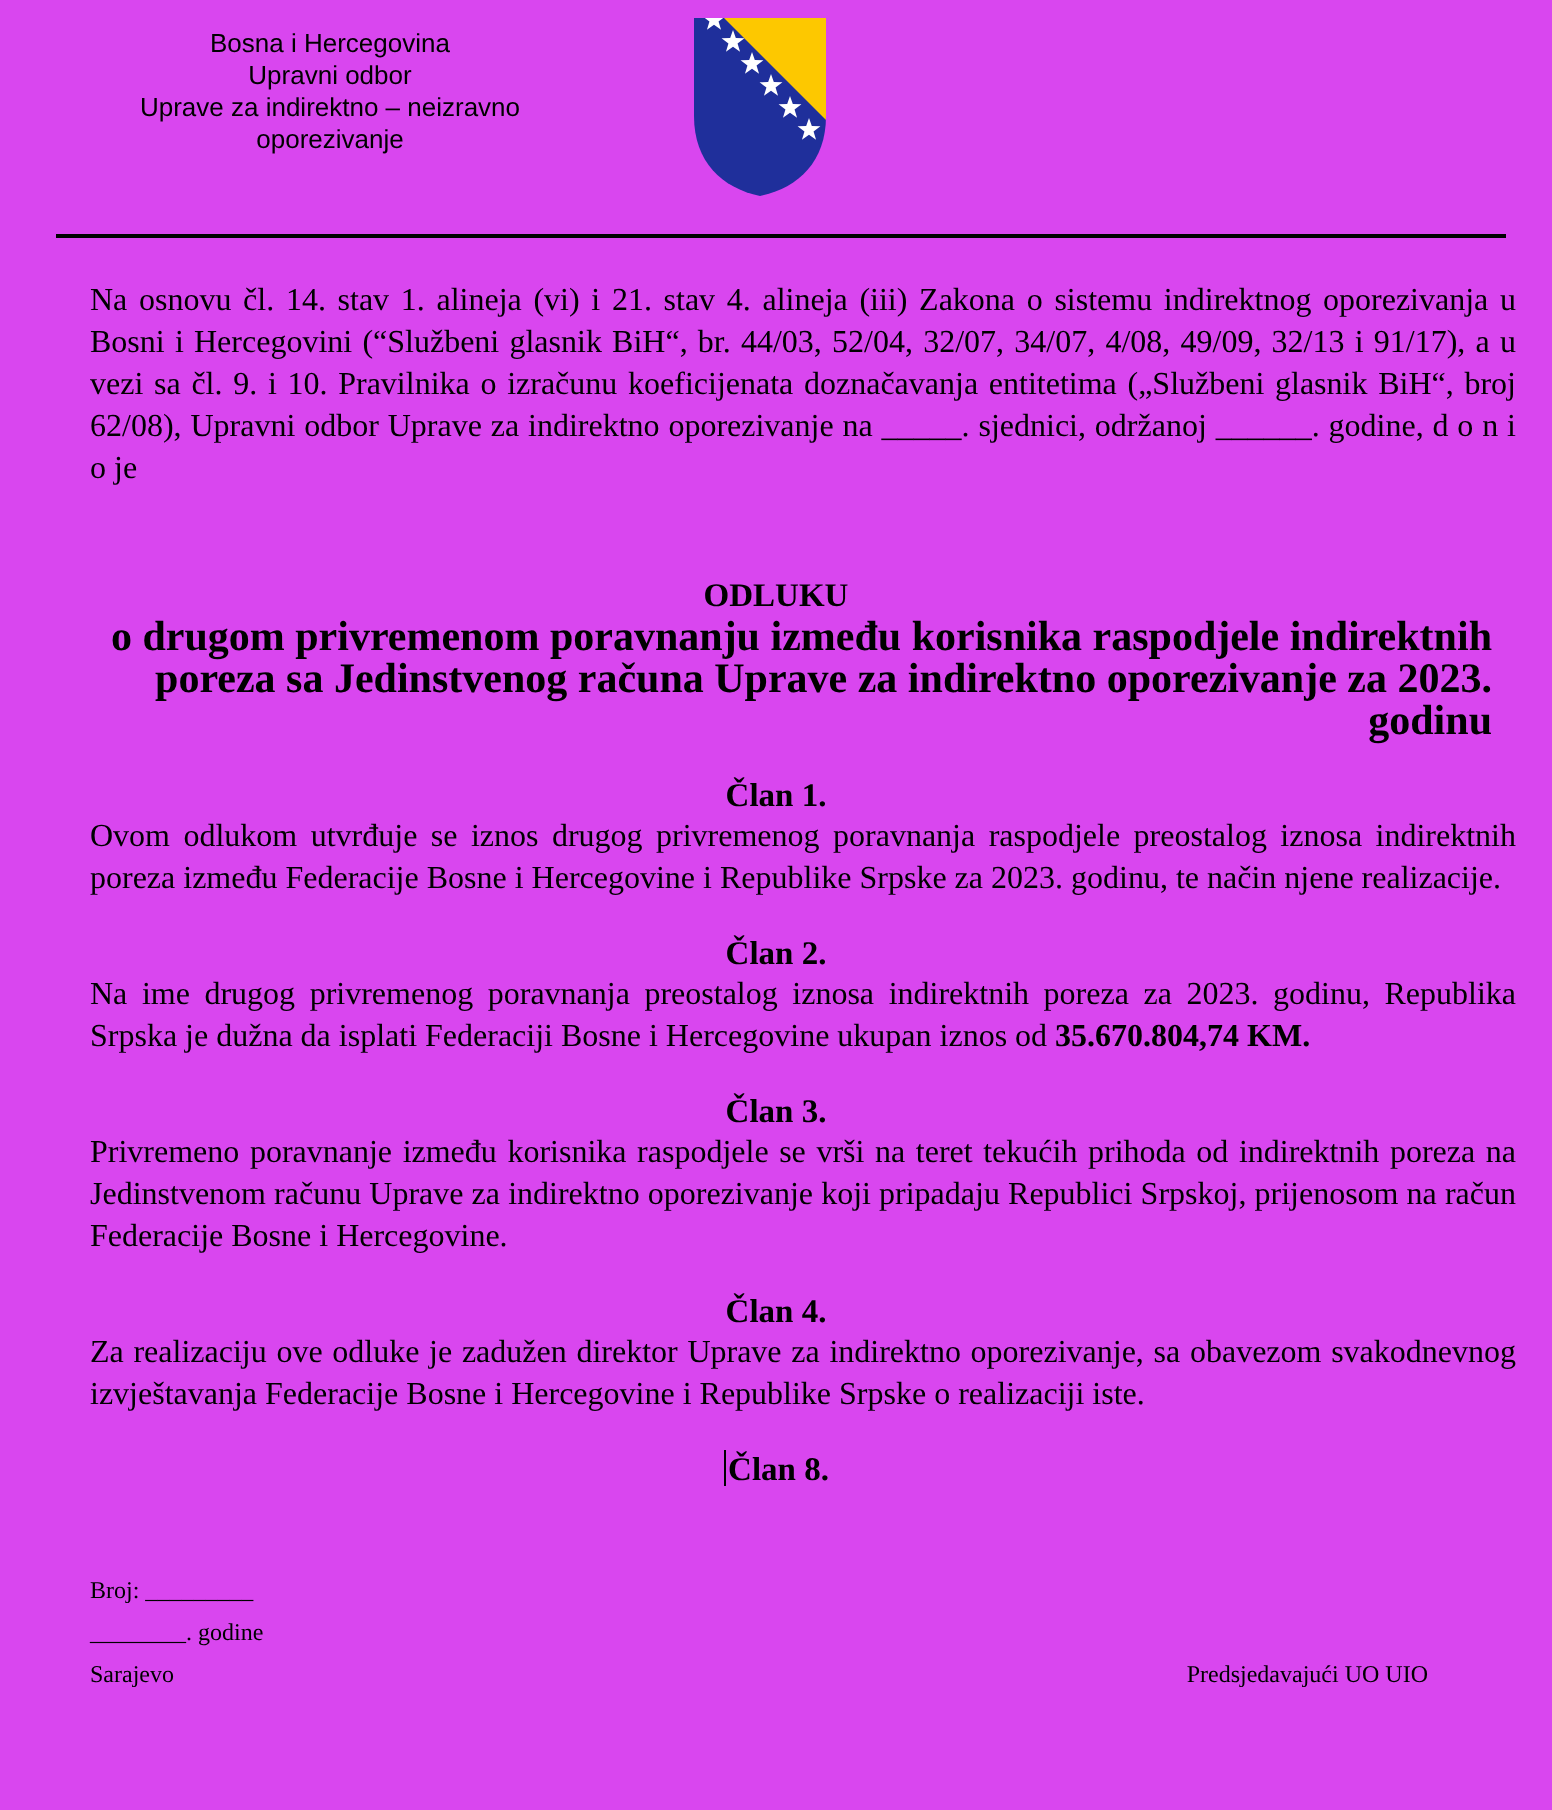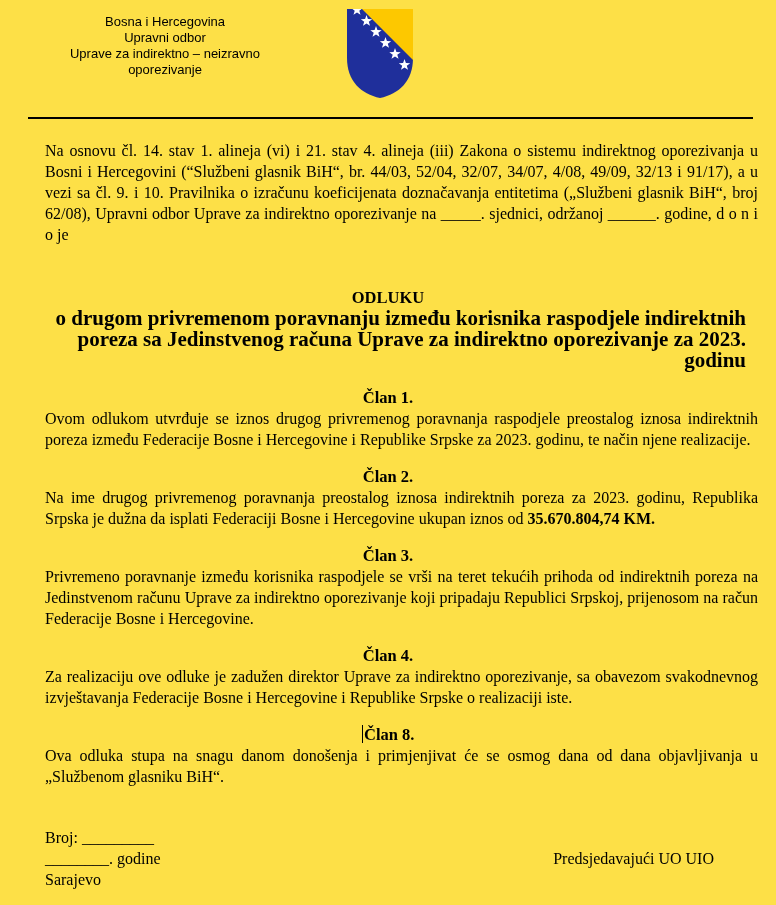--- a/index.html
+++ b/index.html
@@ -4,21 +4,21 @@
 <style>
   * { margin: 0; padding: 0; box-sizing: border-box; }
   html, body { background: #ffffff; }
   body {
     width: 776px;
     height: 905px;
     font-family: "Liberation Serif", serif;
     color: #000000;
     overflow: hidden;
   }
-  .page { width: 776px; height: 905px; background: #fde047; position: relative; }
+  .page { width: 776px; height: 905px; background: #d946ef; position: relative; }
 
   
   .hdr { display: flex; align-items: flex-start; }
   .hdr-left {
     width: 330px;
     margin-top: 14px;
     text-align: center;
     font-family: "Liberation Sans", sans-serif;
     font-size: 13px;
     line-height: 16px;
@@ -84,24 +84,24 @@
     background: #000000;
     vertical-align: -3px;
     margin-right: 1px;
   }
 
   
   .ftr {
     margin-top: 40px;
     display: flex;
     justify-content: space-between;
-    align-items: center;
+    align-items: flex-end;
     margin-left: 45px;
     margin-right: 62px;
-    font-size: 16px;
+    font-size: 12px;
     line-height: 21px;
   }
   .ftr-left div { white-space: pre; }
 </style>
 </head>
 <body>
 
 <div class="page">
 
   <header class="hdr">
@@ -159,21 +159,20 @@
     <p class="para">Privremeno poravnanje između korisnika raspodjele se vrši na teret tekućih prihoda od indirektnih poreza na Jedinstvenom računu Uprave za indirektno oporezivanje koji pripadaju Republici Srpskoj, prijenosom na račun Federacije Bosne i Hercegovine.</p>
   </section>
 
   <section>
     <h3 class="art-h">Član 4.</h3>
     <p class="para">Za realizaciju ove odluke je zadužen  direktor Uprave za indirektno oporezivanje, sa obavezom svakodnevnog izvještavanja Federacije Bosne i Hercegovine i Republike Srpske o realizaciji iste.</p>
   </section>
 
   <section>
     <h3 class="art-h"><span class="caret"></span><span>Član 8.</span></h3>
-    <p class="para">Ova odluka stupa na snagu danom donošenja i primjenjivat će se osmog dana od dana objavljivanja u „Službenom glasniku BiH“.</p>
   </section>
 
   <footer class="ftr">
     <div class="ftr-left">
       <div>Broj: _________</div>
       <div>________. godine</div>
       <div>Sarajevo</div>
     </div>
     <div class="ftr-right">Predsjedavajući UO UIO</div>
   </footer>

